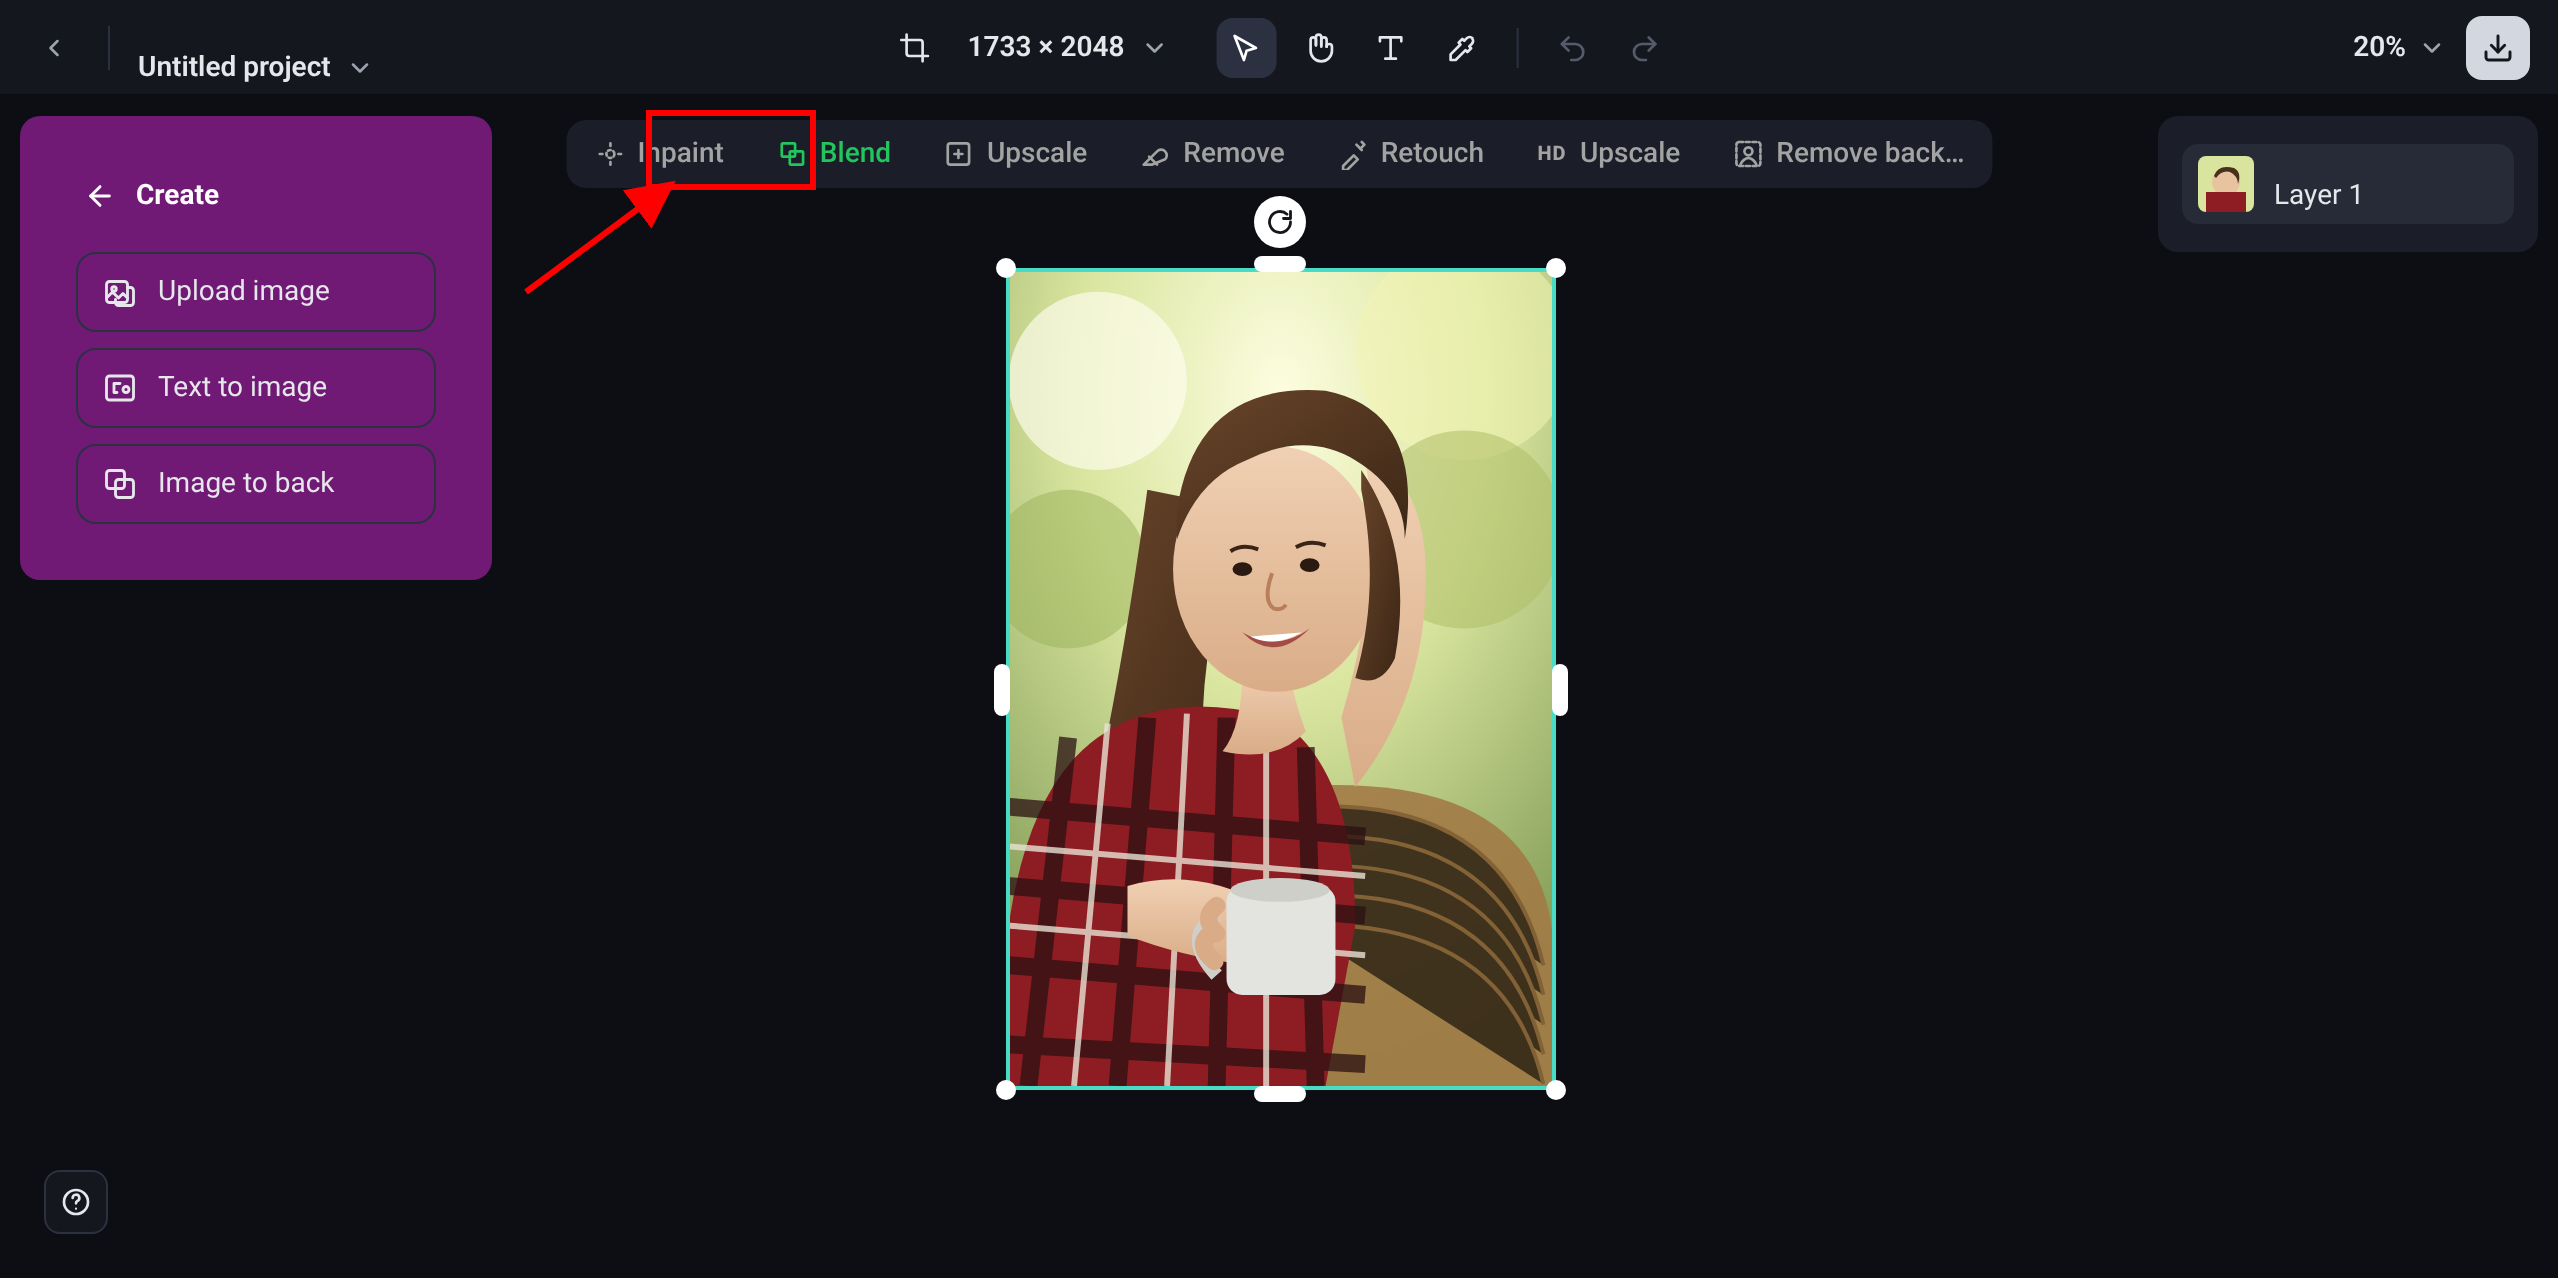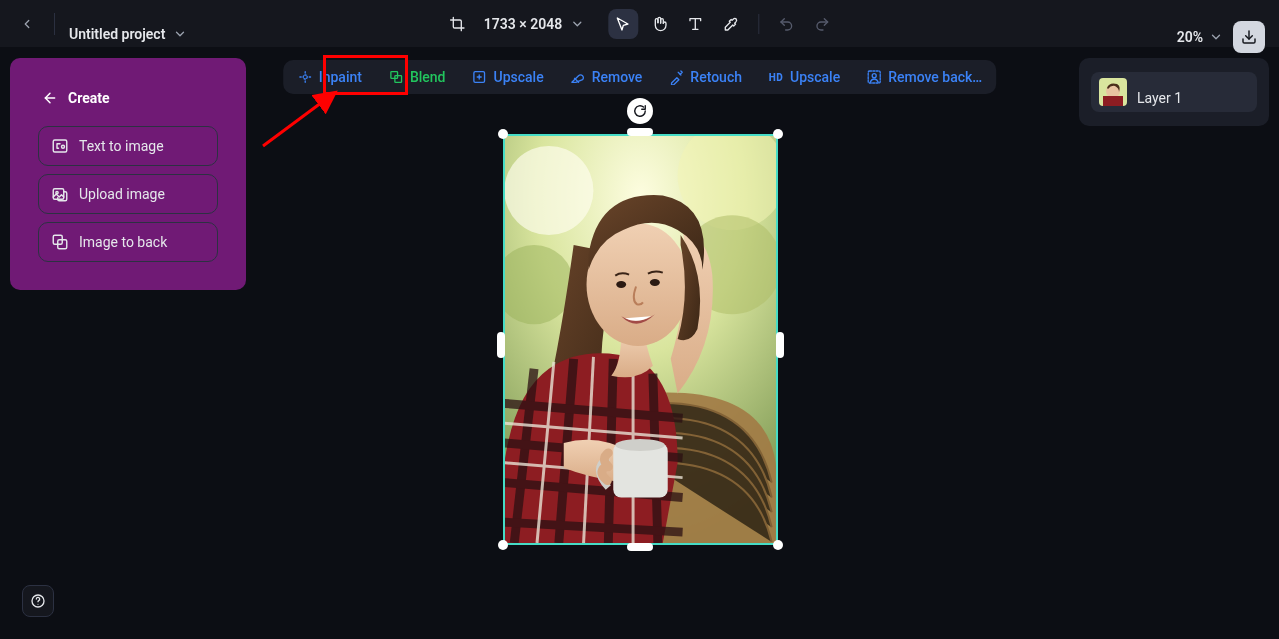--- a/index.html
+++ b/index.html
@@ -46,21 +46,21 @@
   }
   .tool-btn {
     width:30px; height:30px; border-radius:8px;
     display:flex; align-items:center; justify-content:center;
     color:#e5e7eb;
   }
   .tool-btn.active { background:#2c3142; color:#fff; }
   .tool-btn.dim { color:#565b6c; }
   .vdiv { width:1px; height:20px; background:#2b3040; margin:0 6px; }
 
-  .tb-right { position:absolute; right:14px; top:0; height:48px; display:flex; align-items:center; gap:10px;margin-top:13px; }
+  .tb-right { position:absolute; right:14px; top:0; height:48px; display:flex; align-items:center; gap:10px; }
   .zoom { display:flex; align-items:center; gap:6px; font-weight:600; color:#e5e7eb; }
   .download-btn {
     width:32px; height:32px; border-radius:8px;
     background:#d3d7e0; color:#14161d;
     display:flex; align-items:center; justify-content:center;
   }
 
   
   .left-panel {
     position:absolute; left:10px; top:58px;
@@ -87,21 +87,21 @@
   
   .action-bar {
     position:absolute; top:60px; left:50%; transform:translateX(-50%);
     height:34px;
     background:#1b1e28; border-radius:10px;
     display:flex; align-items:center; gap:2px; padding:2px;
   }
   .ab-btn {
     display:flex; align-items:center; gap:6px;
     padding:6px 12px; border-radius:8px;
-    color:#3b82f6; font-weight:500; white-space:nowrap;
+    color:#a3a3a3; font-weight:500; white-space:nowrap;
   }
   .ab-btn.disabled { color:#22c55e; }
   .ab-btn .ic { width:16px; height:16px; display:flex; align-items:center; justify-content:center; }
   .ab-btn .hd { font-size:10px; font-weight:800; letter-spacing:0.5px; }
 
   
   .red-box {
     position:absolute;
     border:3px solid #ff0000;
     pointer-events:none;
@@ -257,38 +257,38 @@
     <svg width="16" height="16" viewBox="0 0 24 24" fill="none" stroke="currentColor" stroke-width="2.2" stroke-linecap="round" stroke-linejoin="round">
         <line x1="19" y1="12" x2="5" y2="12"></line>
         <polyline points="12 19 5 12 12 5"></polyline>
       </svg>
     <span>Create</span>
   </div>
 
   <div class="side-btn">
     <span class="ic">
       <svg width="18" height="18" viewBox="0 0 24 24" fill="none" stroke="currentColor" stroke-width="1.9" stroke-linecap="round" stroke-linejoin="round">
-          <rect x="3" y="4" width="18" height="16" rx="2"></rect>
-          <path d="M8 9h4M8 9v6M10 15H8"></path>
-          <circle cx="16" cy="13" r="2"></circle>
-        </svg>
-    </span>
-    <span>Text to image</span>
-  </div>
-
-  <div class="side-btn">
-    <span class="ic">
-      <svg width="18" height="18" viewBox="0 0 24 24" fill="none" stroke="currentColor" stroke-width="1.9" stroke-linecap="round" stroke-linejoin="round">
           <rect x="3" y="5" width="14" height="14" rx="2"></rect>
           <path d="M17 9h2a2 2 0 0 1 2 2v8a2 2 0 0 1-2 2h-8a2 2 0 0 1-2-2v-2"></path>
           <circle cx="8" cy="10" r="1.5"></circle>
           <path d="M3 16l4-4 4 4 3-3 3 3"></path>
         </svg>
     </span>
     <span>Upload image</span>
+  </div>
+
+  <div class="side-btn">
+    <span class="ic">
+      <svg width="18" height="18" viewBox="0 0 24 24" fill="none" stroke="currentColor" stroke-width="1.9" stroke-linecap="round" stroke-linejoin="round">
+          <rect x="3" y="4" width="18" height="16" rx="2"></rect>
+          <path d="M8 9h4M8 9v6M10 15H8"></path>
+          <circle cx="16" cy="13" r="2"></circle>
+        </svg>
+    </span>
+    <span>Text to image</span>
   </div>
 
   <div class="side-btn">
     <span class="ic">
       <svg width="18" height="18" viewBox="0 0 24 24" fill="none" stroke="currentColor" stroke-width="1.9" stroke-linecap="round" stroke-linejoin="round">
           <rect x="3" y="3" width="12" height="12" rx="2"></rect>
           <rect x="9" y="9" width="12" height="12" rx="2"></rect>
         </svg>
     </span>
     <span>Image to back</span>

